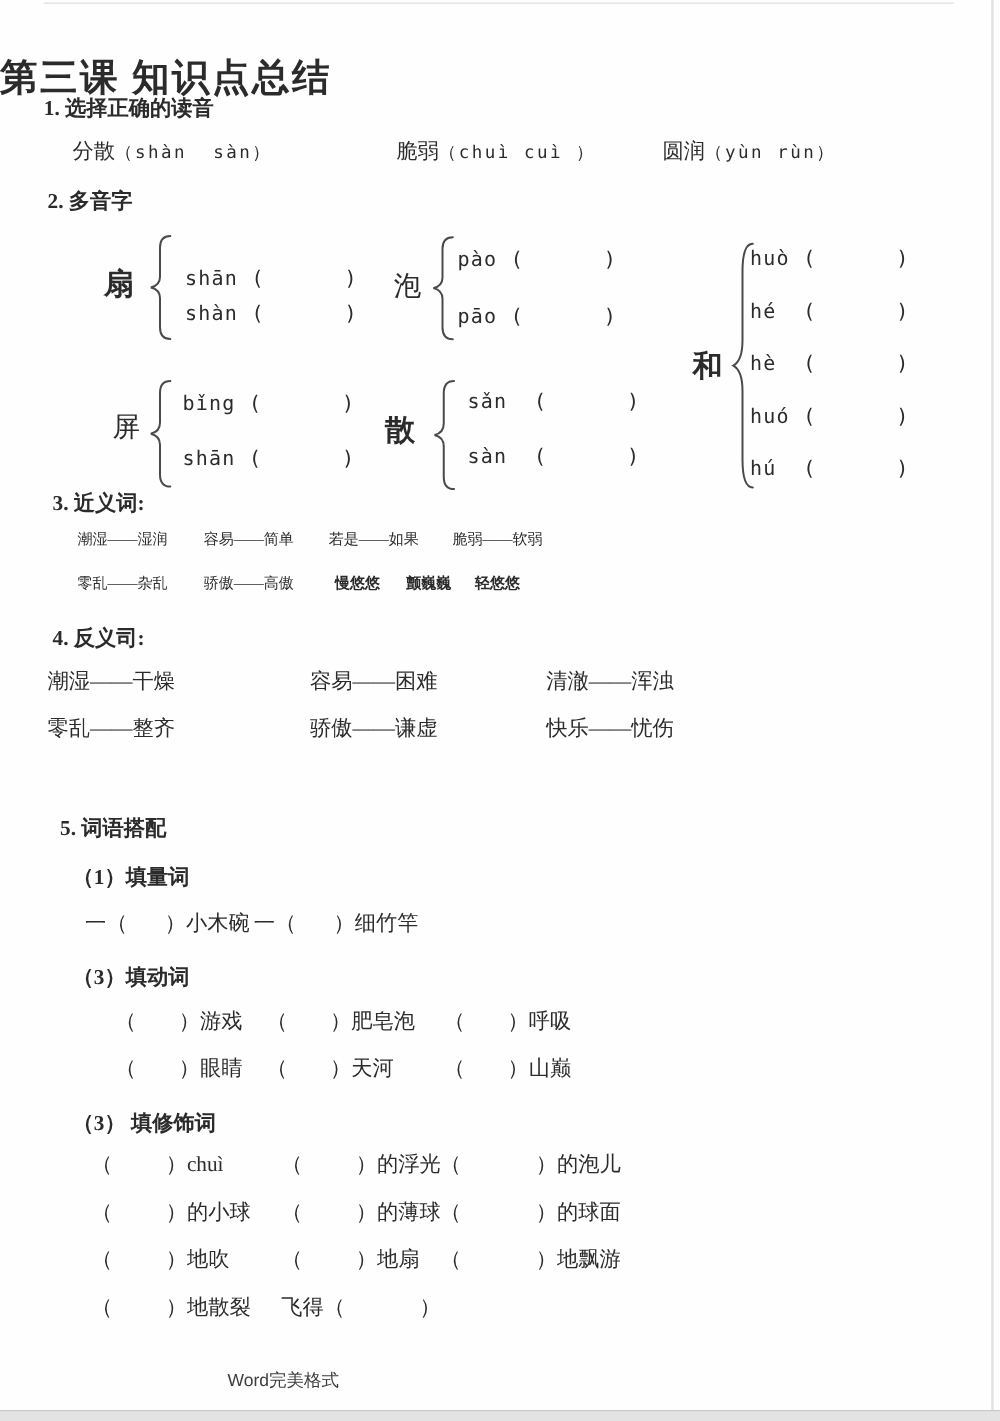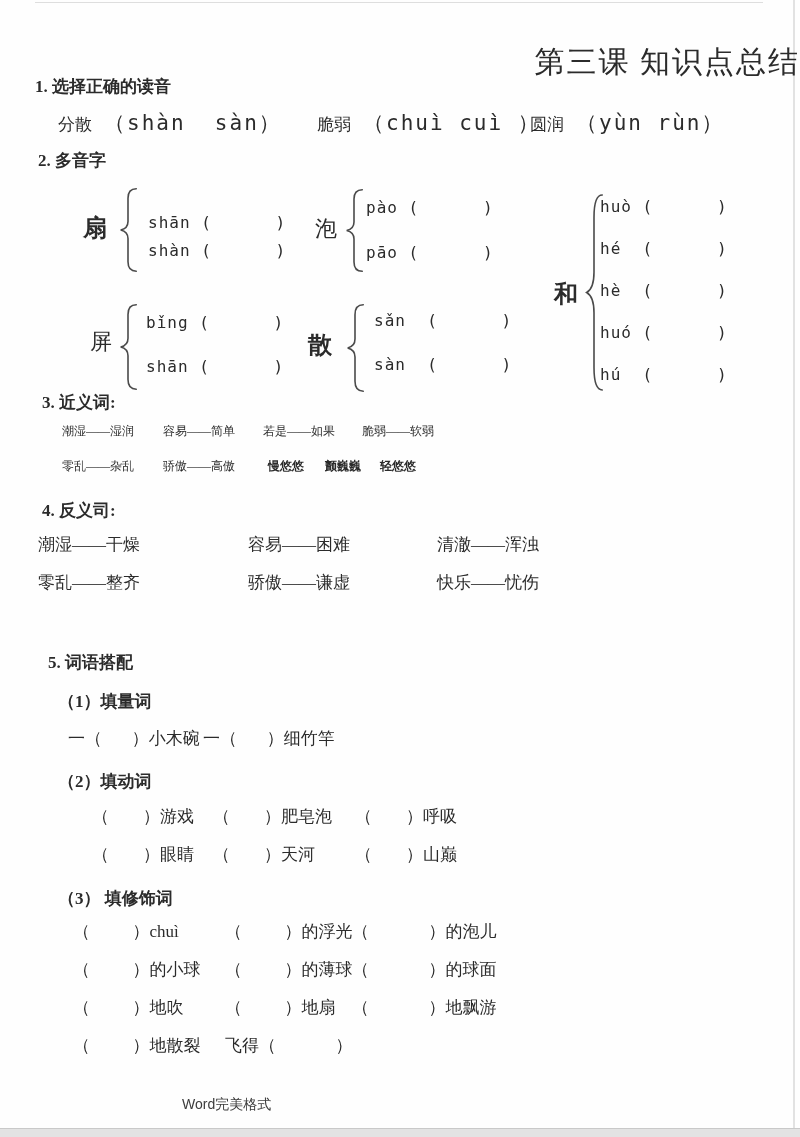--- a/index.html
+++ b/index.html
@@ -3,23 +3,23 @@
 <meta charset="utf-8">
 <style>
   html,body{margin:0;padding:0;background:#ffffff;}
   .page{position:relative;width:800px;height:1137px;background:#fefefe;overflow:hidden;
         font-family:"Liberation Serif","DejaVu Serif",serif;color:#2b2b2b;}
   .t{position:absolute;white-space:pre;line-height:1.25;}
   .cn{font-size:17px;}
   .syn{font-size:12px;}
   .bold{font-weight:bold;}
   .h17{font-size:17px;font-weight:bold;}
-  .title{position:absolute;left:0;right:0;top:22px;text-align:right;
-         font-size:30px;font-weight:normal;letter-spacing:2px;}
-  .py{font-family:"DejaVu Sans Mono",monospace;font-size:21px;letter-spacing:2px;margin-left:12px;}
+  .title{position:absolute;left:0;right:0;top:22px;text-align:left;
+         font-size:30px;font-weight:bold;letter-spacing:2px;}
+  .py{font-family:"DejaVu Sans Mono",monospace;font-size:14px;letter-spacing:2px;}
   .mono{font-family:"DejaVu Sans Mono",monospace;font-size:16px;letter-spacing:1px;}
   .bigchar{font-size:24px;font-weight:bold;}
   .bigchar.light{font-size:22px;font-weight:normal;}
   .brace{position:absolute;}
   .brace path{fill:none;stroke:#4a4a4a;stroke-width:1.6;stroke-linecap:round;vector-effect:non-scaling-stroke;}
   .topline{position:absolute;left:35px;top:2px;width:728px;height:1px;background:#dedede;}
   .rightline{position:absolute;left:793px;top:0;width:2px;height:1137px;background:#e2e2e2;}
   .watermark{position:absolute;left:348px;top:982px;font-family:"DejaVu Sans",sans-serif;
              font-weight:bold;font-size:74px;color:#e9e9e9;letter-spacing:1px;z-index:0;}
   .fg{z-index:1;}
@@ -100,21 +100,21 @@
   <div class="t cn fg" style="left:38px;top:572px">零乱——整齐</div>
   <div class="t cn fg" style="left:248px;top:572px">骄傲——谦虚</div>
   <div class="t cn fg" style="left:437px;top:572px">快乐——忧伤</div>
 
   <div class="t h17 fg" style="left:48px;top:652px">5. 词语搭配</div>
 
   <div class="t h17 fg" style="left:58px;top:691px">（1）填量词</div>
   <div class="t cn fg" style="left:68px;top:728px">一（       ）小木碗</div>
   <div class="t cn fg" style="left:203px;top:728px">一（       ）细竹竿</div>
 
-  <div class="t h17 fg" style="left:58px;top:771px">（2）填动词</div>
+  <div class="t h17 fg" style="left:58px;top:771px">（3）填动词</div>
   <div class="t cn fg" style="left:92px;top:806px">（        ）游戏</div>
   <div class="t cn fg" style="left:213px;top:806px">（        ）肥皂泡</div>
   <div class="t cn fg" style="left:355px;top:806px">（        ）呼吸</div>
   <div class="t cn fg" style="left:92px;top:844px">（        ）眼睛</div>
   <div class="t cn fg" style="left:213px;top:844px">（        ）天河</div>
   <div class="t cn fg" style="left:355px;top:844px">（        ）山巅</div>
 
   <div class="t h17 fg" style="left:58px;top:888px">（3） 填修饰词</div>
   <div class="t cn fg" style="left:73px;top:921px">（          ）chuì</div>
   <div class="t cn fg" style="left:225px;top:921px">（          ）的浮光</div>

